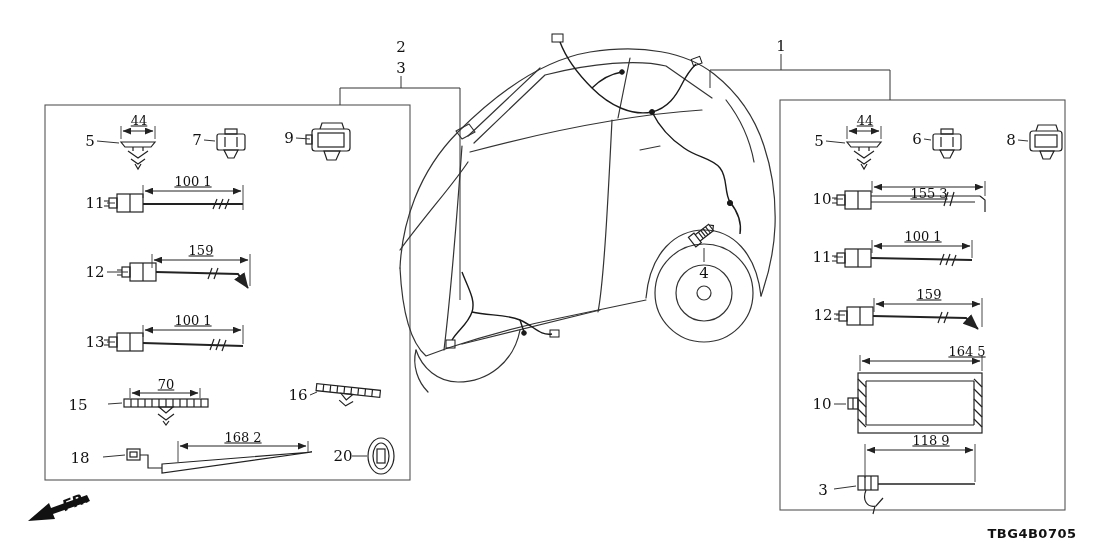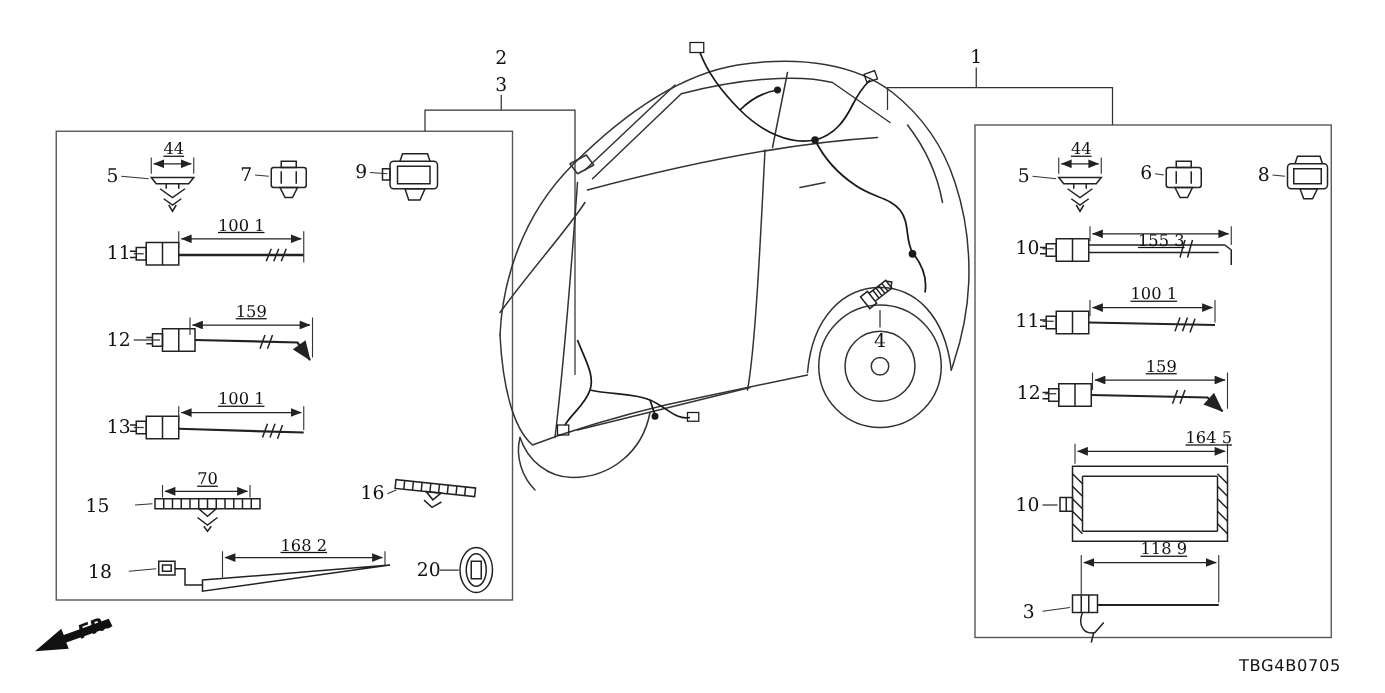--- a/index.html
+++ b/index.html
@@ -16,21 +16,21 @@
     position: absolute;
     transform: translate(-50%, -50%);
     color: #111;
     white-space: nowrap;
     line-height: 1;
   }
   .num { font-size: 15px; }
   .dim { font-size: 13px; text-decoration: underline; }
   .code {
     font-family: "DejaVu Sans", sans-serif;
-    font-weight: normal;
+    font-weight: bold;
     font-size: 13px;
     letter-spacing: 0.5px;
   }
   .fr {
     font-family: "DejaVu Sans", sans-serif;
     font-weight: bold;
     font-style: italic;
     font-size: 15px;
     transform: translate(-50%, -50%) rotate(-21deg);
   }

